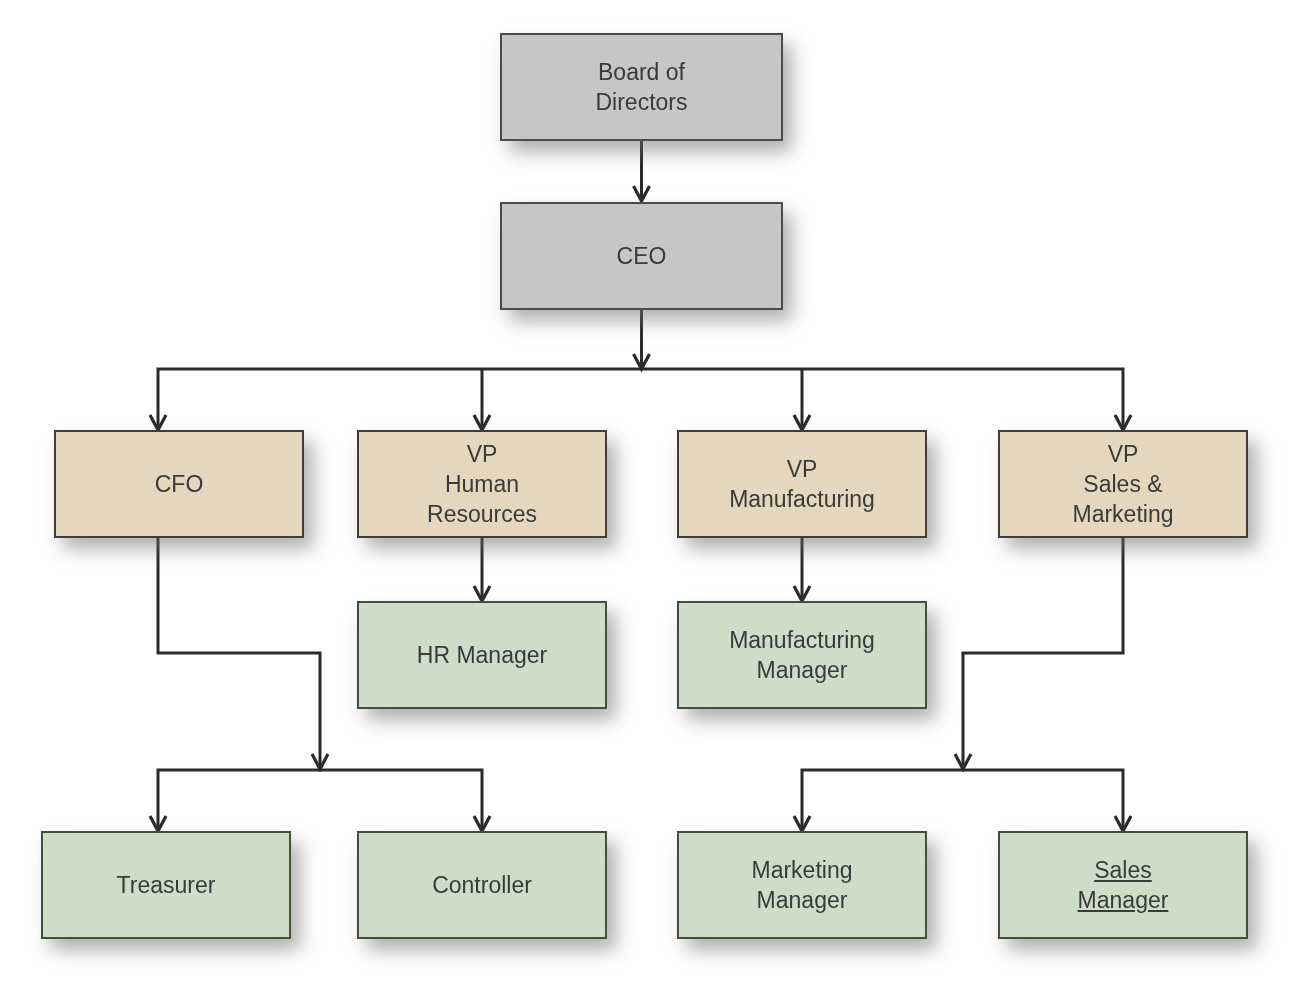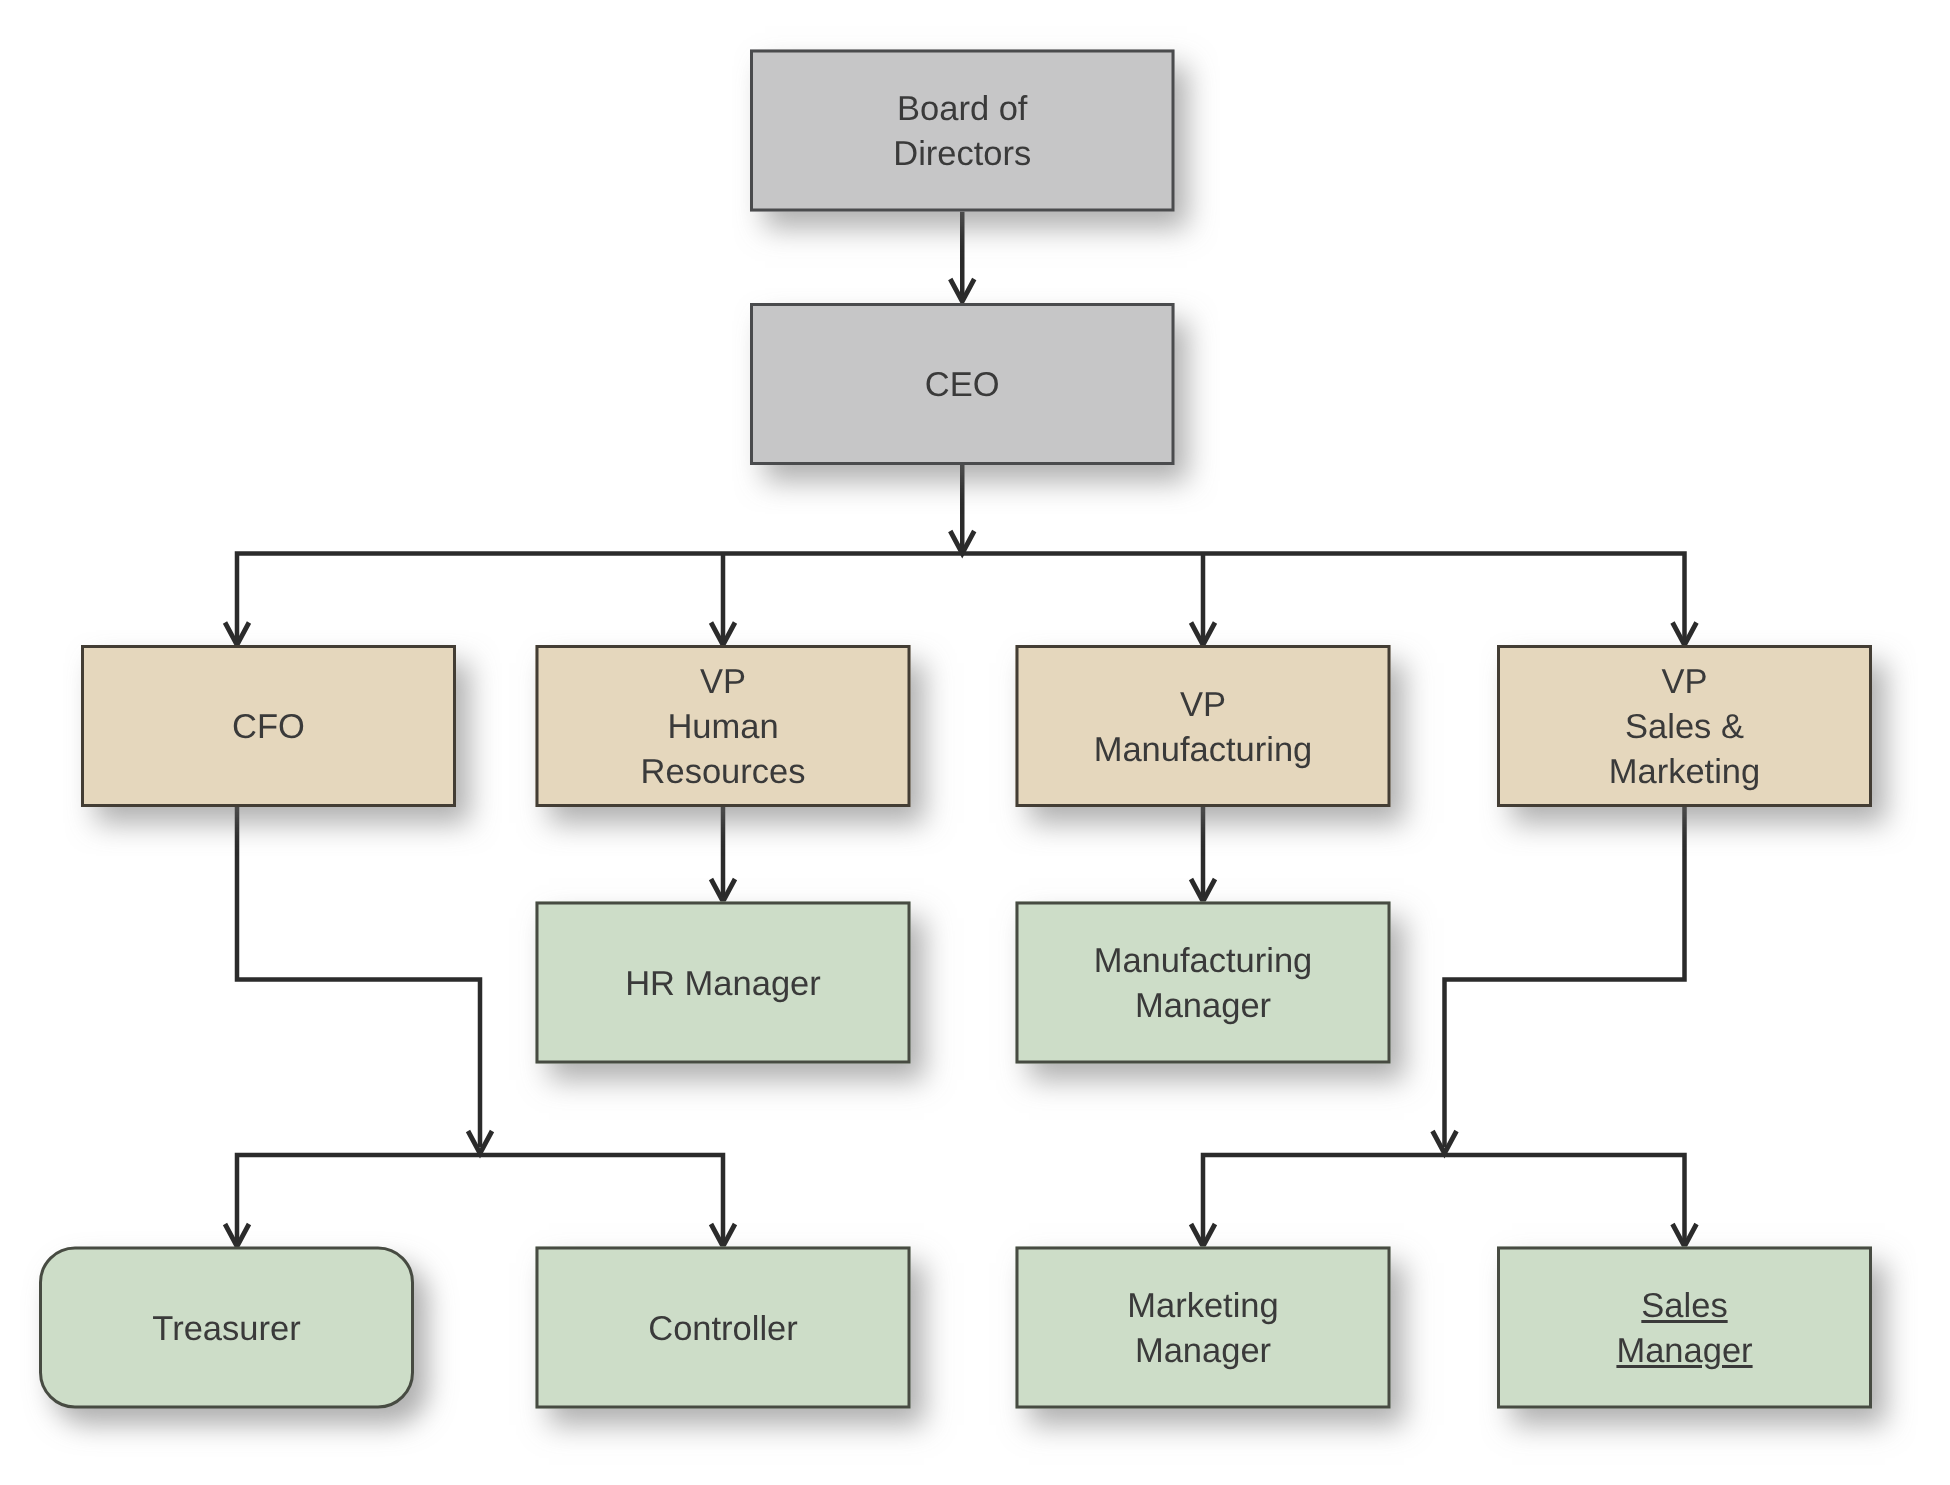--- a/index.html
+++ b/index.html
@@ -118,21 +118,21 @@
 
   <div class="node vp" style="left:998px; top:430px;">VP
 Sales &amp;
 Marketing</div>
 
   <div class="node mgr" style="left:357px; top:601px;">HR Manager</div>
 
   <div class="node mgr" style="left:677px; top:601px;">Manufacturing
 Manager</div>
 
-  <div class="node mgr" style="left:26px; top:831px;border-radius:24px;">Treasurer</div>
+  <div class="node mgr" style="left:41px; top:831px;">Treasurer</div>
 
   <div class="node mgr" style="left:357px; top:831px;">Controller</div>
 
   <div class="node mgr" style="left:677px; top:831px;">Marketing
 Manager</div>
 
   <div class="node mgr" style="left:998px; top:831px;text-decoration:underline;">Sales
 Manager</div>
 
 </div>

